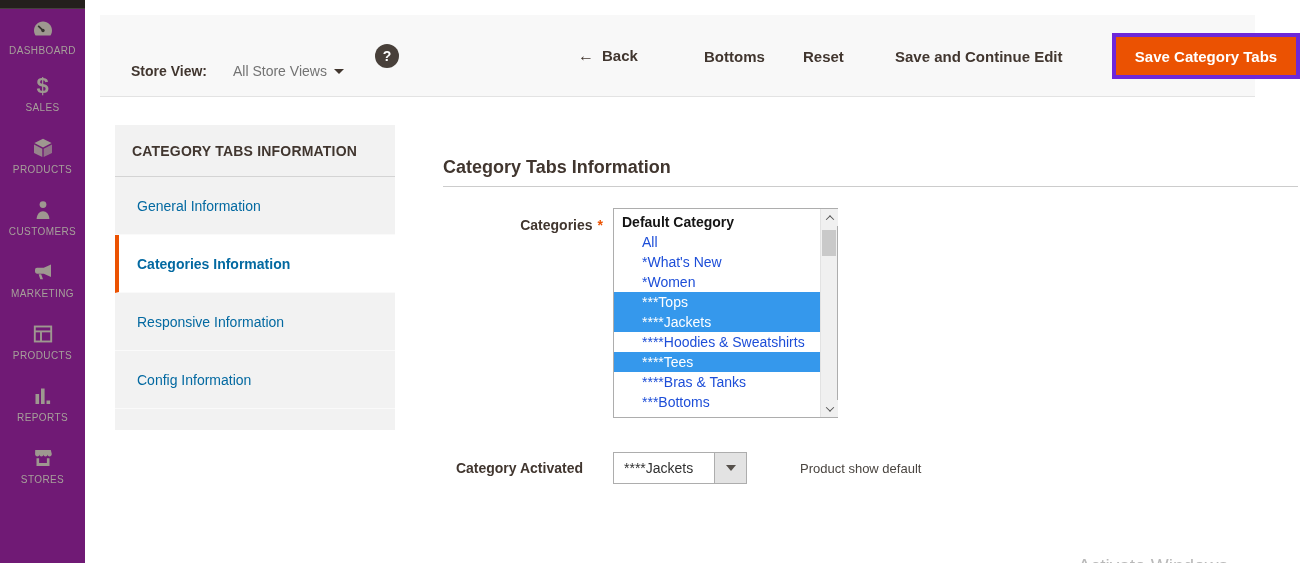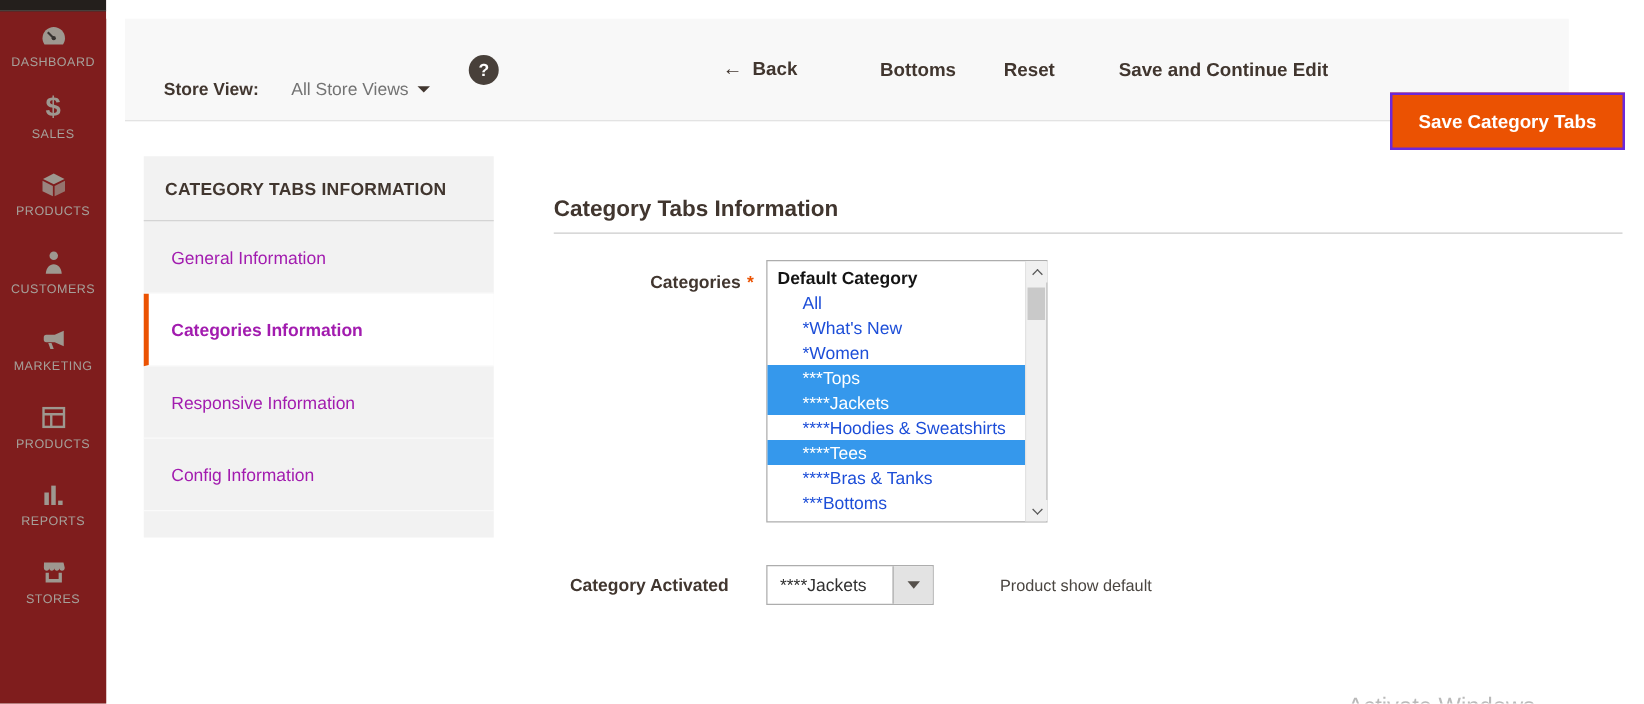--- a/index.html
+++ b/index.html
@@ -1,21 +1,21 @@
 <!DOCTYPE html>
 <html><head>
 <meta charset="utf-8">
 <style>
   * { margin:0; padding:0; box-sizing:border-box; }
   html,body { width:1315px; height:563px; background:#fff; overflow:hidden;
     font-family:"Liberation Sans","DejaVu Sans",sans-serif; }
   .page { position:relative; width:1315px; height:563px; background:#fff; }
 
   
-  .sidebar { position:absolute; left:0; top:0; width:85px; height:563px; background:#7f1d1d; }
+  .sidebar { position:absolute; left:0; top:0; width:85px; height:563px; background:#701a75; }
   .logo-strip { height:9px; background:#241f1c; border-bottom:1px solid #45403c; }
   .side-item { height:62px; display:flex; flex-direction:column; align-items:center;
     justify-content:center; cursor:pointer; color:#9e9890; }
   .side-item.first { height:53px; }
   .side-item.active { background:#4a4542; color:#f0ece6; }
   .side-icon { width:26px; height:26px; display:flex; align-items:center; justify-content:center; }
   .side-icon svg { width:24px; height:24px; }
   .glyph-dollar { font-size:22px; font-weight:bold; line-height:24px; }
   .side-label { margin-top:3px; font-size:10px; letter-spacing:.4px; color:#a6a09a; }
   .side-item.active .side-label { color:#f7f3ee; }
@@ -34,30 +34,30 @@
     align-items:center; justify-content:center; cursor:pointer; }
   .act { position:absolute; top:32px; height:18px; font-size:15px; font-weight:600; color:#41362f;
     cursor:pointer; white-space:nowrap; background:none; border:none;
     font-family:"Liberation Sans","DejaVu Sans",sans-serif; }
   .act .back-arrow { font-size:16px; margin-right:8px; }
   .act-back   { left:478px; }
   .act-delete { left:604px; }
   .act-reset  { left:703px; }
   .act-sce    { left:795px;text-align:right; }
   .btn-primary { position:absolute; left:1012px; top:18px; width:188px; height:46px;
-    background:#eb5202; border:2px solid #6d28d9; color:#fff; font-size:15px; font-weight:600;
-    cursor:pointer; font-family:"Liberation Sans","DejaVu Sans",sans-serif;margin-top:41px; }
+    background:#eb5202; border:4px solid #6d28d9; color:#fff; font-size:15px; font-weight:600;
+    cursor:pointer; font-family:"Liberation Sans","DejaVu Sans",sans-serif; }
 
   
   .tabs-panel { position:absolute; left:115px; top:125px; width:280px; height:305px; background:#f2f2f2; }
   .tabs-header { height:52px; display:flex; align-items:center; padding-left:17px;
     font-size:14px; font-weight:bold; color:#41362f; letter-spacing:.2px;
     border-bottom:1px solid #d4d4d4; }
   .tab-item { height:58px; display:flex; align-items:center; padding-left:22px;
-    font-size:14px; color:#a21caf; cursor:pointer; border-bottom:1px solid #fafafa; }
+    font-size:14px; color:#0369a1; cursor:pointer; border-bottom:1px solid #fafafa; }
   .tab-item.active { background:#fff; border-left:4px solid #eb5202; padding-left:18px;
     font-weight:600; }
 
   
   .form-title { position:absolute; left:443px; top:157px; font-size:18px; font-weight:600; color:#41362f; }
   .form-rule { position:absolute; left:443px; top:186px; width:855px; height:1px; background:#ccc; }
   .f-label { position:absolute; width:160px; text-align:right; font-size:14px; font-weight:600;
     color:#41362f; white-space:nowrap; }
   .lab-categories { left:443px; top:217px; }
   .lab-activated  { left:423px; top:460px; }

